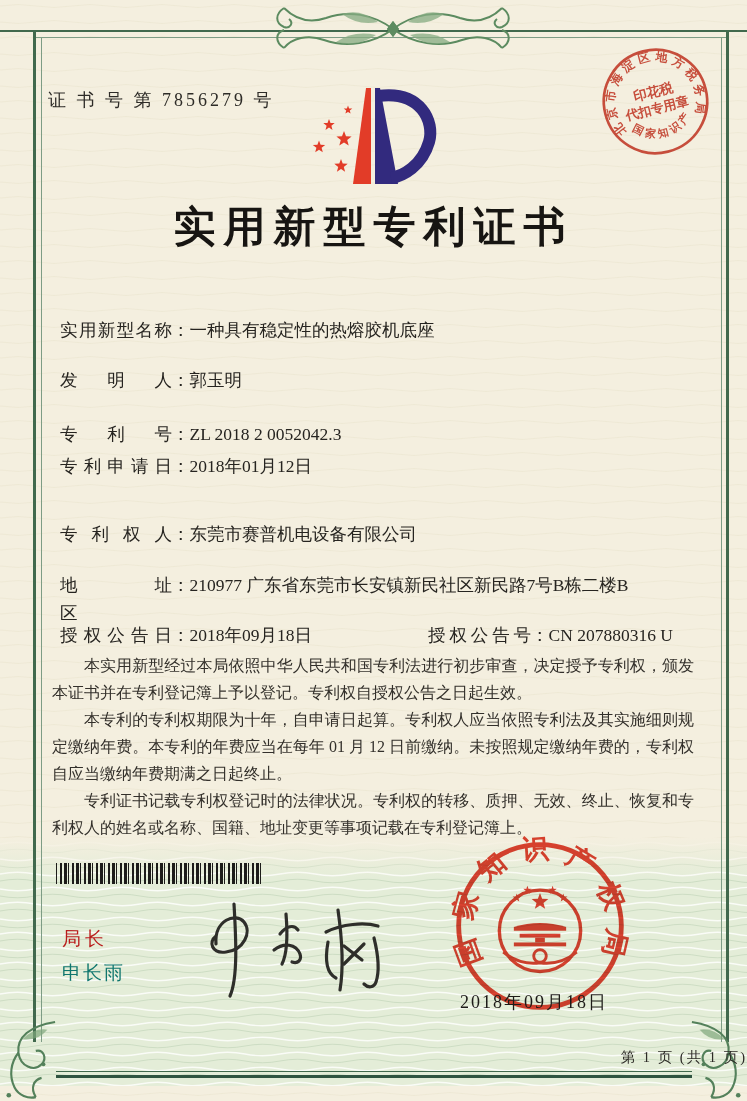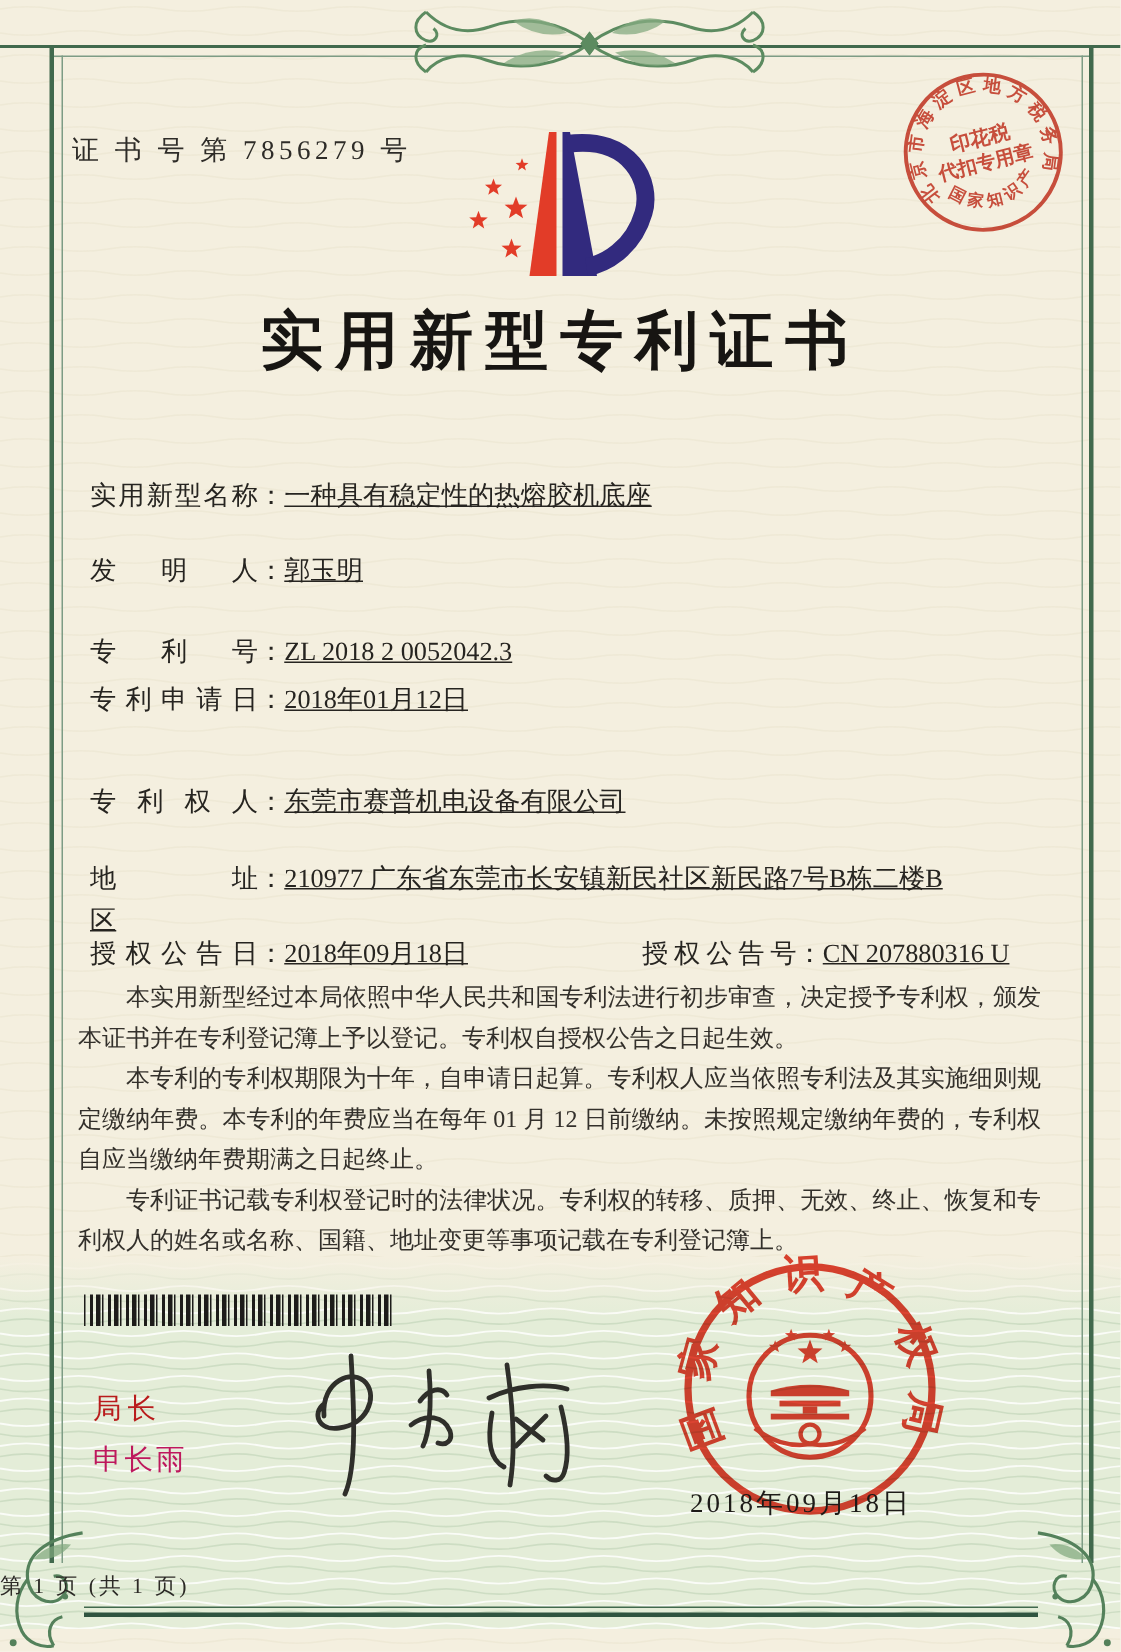--- a/index.html
+++ b/index.html
@@ -25,39 +25,39 @@
 
   .cert-number{position:absolute;left:48px;top:88px;font-size:18px;letter-spacing:3px;color:#2e2c28;}
   .title{position:absolute;left:0;top:199px;width:747px;text-align:center;
          font-size:42px;font-weight:700;letter-spacing:8px;color:#171512;font-family:Liberation Serif, serif;}
 
   .fields{position:absolute;left:60px;top:0;width:634px;font-size:17.5px;color:#262420;line-height:28px;}
   .field-row{position:absolute;left:0;width:634px;}
   .flabel{display:inline-block;width:112px;text-align:justify;text-align-last:justify;vertical-align:top;}
   .flabel2{display:inline-block;width:103px;text-align:justify;text-align-last:justify;vertical-align:top;}
   .fcolon{display:inline;}
-  .fvalue{display:inline;text-decoration:underline;}
+  .fvalue{display:inline;}
   .grant-no-group{position:absolute;left:368px;top:0;white-space:nowrap;}
 
   .paras{position:absolute;left:52px;top:652px;width:642px;font-size:16px;line-height:27px;
          color:#33302b;text-align:justify;}
   .paras p{margin:0;text-indent:2em;}
 
   .barcode{position:absolute;left:56px;top:863px;width:210px;height:21px;}
 
   .official-title{position:absolute;left:62px;top:926px;font-size:19px;color:#b91c1c;letter-spacing:4px;}
-  .official-name{position:absolute;left:62px;top:960px;font-size:19px;color:#be185d;letter-spacing:2px;font-family:Liberation Serif, serif;}
+  .official-name{position:absolute;left:62px;top:960px;font-size:19px;color:#0f766e;letter-spacing:2px;font-family:Liberation Serif, serif;}
   .signature{position:absolute;left:178px;top:898px;}
 
   .tax-stamp{position:absolute;left:578px;top:24px;transform:rotate(-14deg);
              mix-blend-mode:multiply;opacity:.92;}
   .main-seal{position:absolute;left:448px;top:834px;mix-blend-mode:multiply;opacity:.95;}
   .seal-date{position:absolute;left:460px;top:990px;font-size:18px;letter-spacing:2px;color:#1d1b18;z-index:5;}
 
-  .footer{position:absolute;left:0;top:1048px;width:747px;text-align:left;
+  .footer{position:absolute;left:0;top:1048px;width:747px;text-align:right;
           font-size:14.5px;letter-spacing:2px;color:#2c2a26;}
 
   .ornament-top{position:absolute;left:248px;top:2px;z-index:2;}
   .corner-left{position:absolute;left:0px;top:1020px;}
   .corner-right{position:absolute;left:687px;top:1020px;}
 </style>
 </head>
 <body>
 
 <div class="page">

